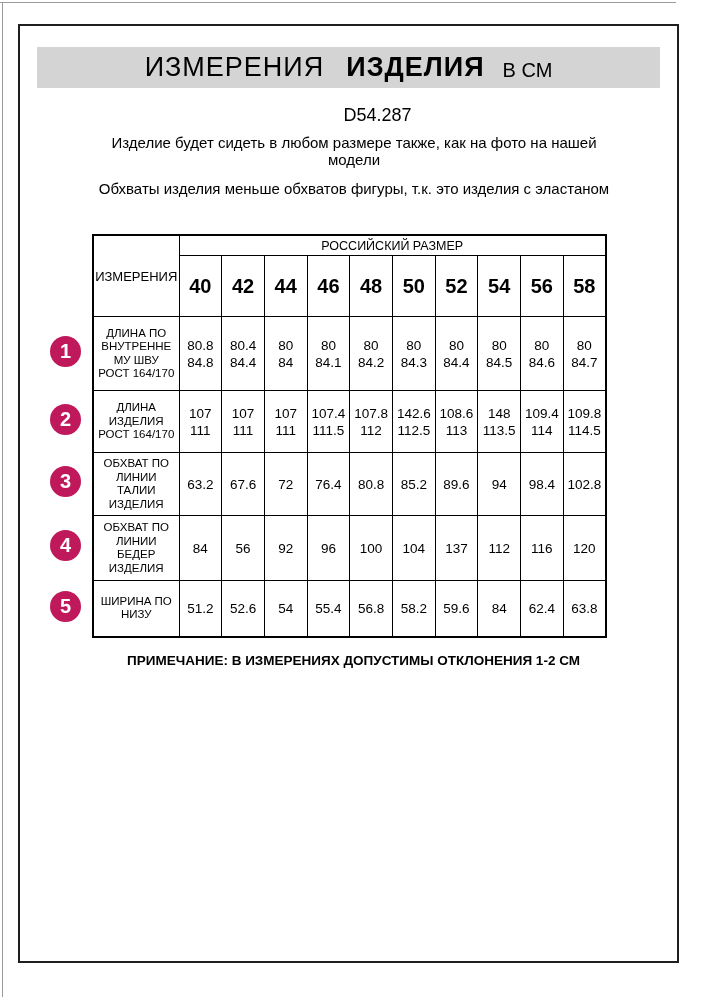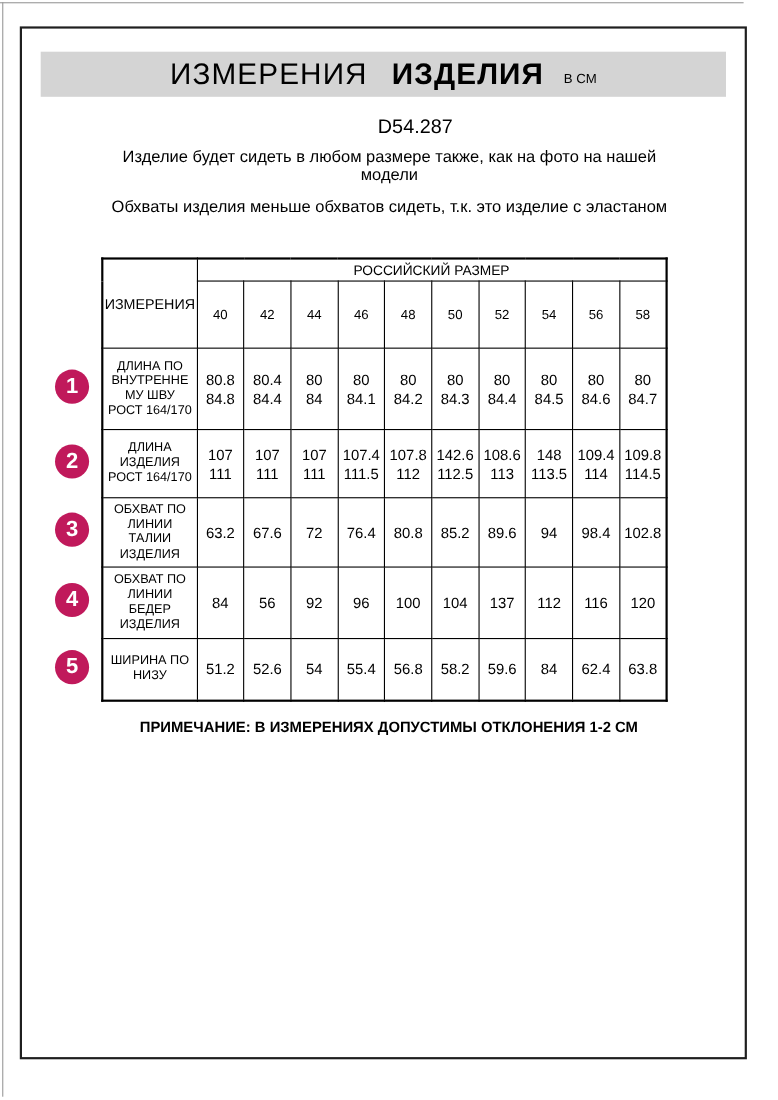--- a/index.html
+++ b/index.html
@@ -14,21 +14,21 @@
   .frame {
     position:absolute; left:18px; top:24px; width:661px; height:939px;
     border:2px solid #1f1f1f; box-sizing:border-box;
   }
   .band {
     position:absolute; left:37px; top:47px; width:623px; height:41px;
     display:flex; align-items:center; justify-content:center;
   }
   .band .t1 { font-size:27px; letter-spacing:1px; }
   .band .t2 { font-size:27px; font-weight:bold; letter-spacing:1px; margin-left:22px; }
-  .band .t3 { font-size:12px; margin-left:18px; position:relative; top:3px; }
+  .band .t3 { font-size:20px; margin-left:18px; position:relative; top:3px; }
   .model {
     position:absolute; top:105px; left:0; width:683px;
     text-align:center; font-size:18px;margin-left:36px;
   }
   .para {
     position:absolute; left:84px; width:540px;
     text-align:center; font-size:15px; line-height:17px;
   }
   .para.p1 { top:134px; }
   .para.p2 { top:180px; }
@@ -37,21 +37,21 @@
     border-collapse:collapse; table-layout:fixed;
     border:2px solid #000;
   }
   .size-table th, .size-table td {
     border:1px solid #000; text-align:center; vertical-align:middle;
     padding:0; overflow:hidden;
   }
   .corner-cell { font-size:13px; font-weight:normal; }
   .group-cell  { font-size:12.5px; font-weight:normal; height:19px; }
   tr.sizes-tr  { height:61px; }
-  .size-cell   { font-size:12px; font-weight:normal; }
+  .size-cell   { font-size:20px; font-weight:bold; }
   .label-cell  { font-size:11.5px; line-height:13.5px; white-space:pre-line; }
   .value-cell  { font-size:13.5px; line-height:17px; white-space:pre-line; }
   .badge {
     position:absolute; left:50px; width:31px; height:31px; border-radius:50%;
     color:#fff; font-size:20px; font-weight:bold;
     display:flex; align-items:center; justify-content:center;
   }
   .footnote {
     position:absolute; top:653px; left:0; width:707px;
     text-align:center; font-size:13.5px; font-weight:bold;
@@ -66,21 +66,21 @@
 
 <div class="band" style="background: rgb(212, 212, 212);">
   <span class="t1">ИЗМЕРЕНИЯ</span>
   <span class="t2">ИЗДЕЛИЯ</span>
   <span class="t3">В СМ</span>
 </div>
 
 <div class="model">D54.287</div>
 
 <div class="para p1">Изделие будет сидеть в любом размере также, как на фото на нашей модели</div>
-<div class="para p2">Обхваты изделия меньше обхватов сидеть, т.к. это изделие с эластаном</div>
+<div class="para p2">Обхваты изделия меньше обхватов фигуры, т.к. это изделия с эластаном</div>
 
 <table class="size-table">
   <colgroup>
     <col style="width:86px">
     <col>
       <col>
       <col>
       <col>
       <col>
       <col>

